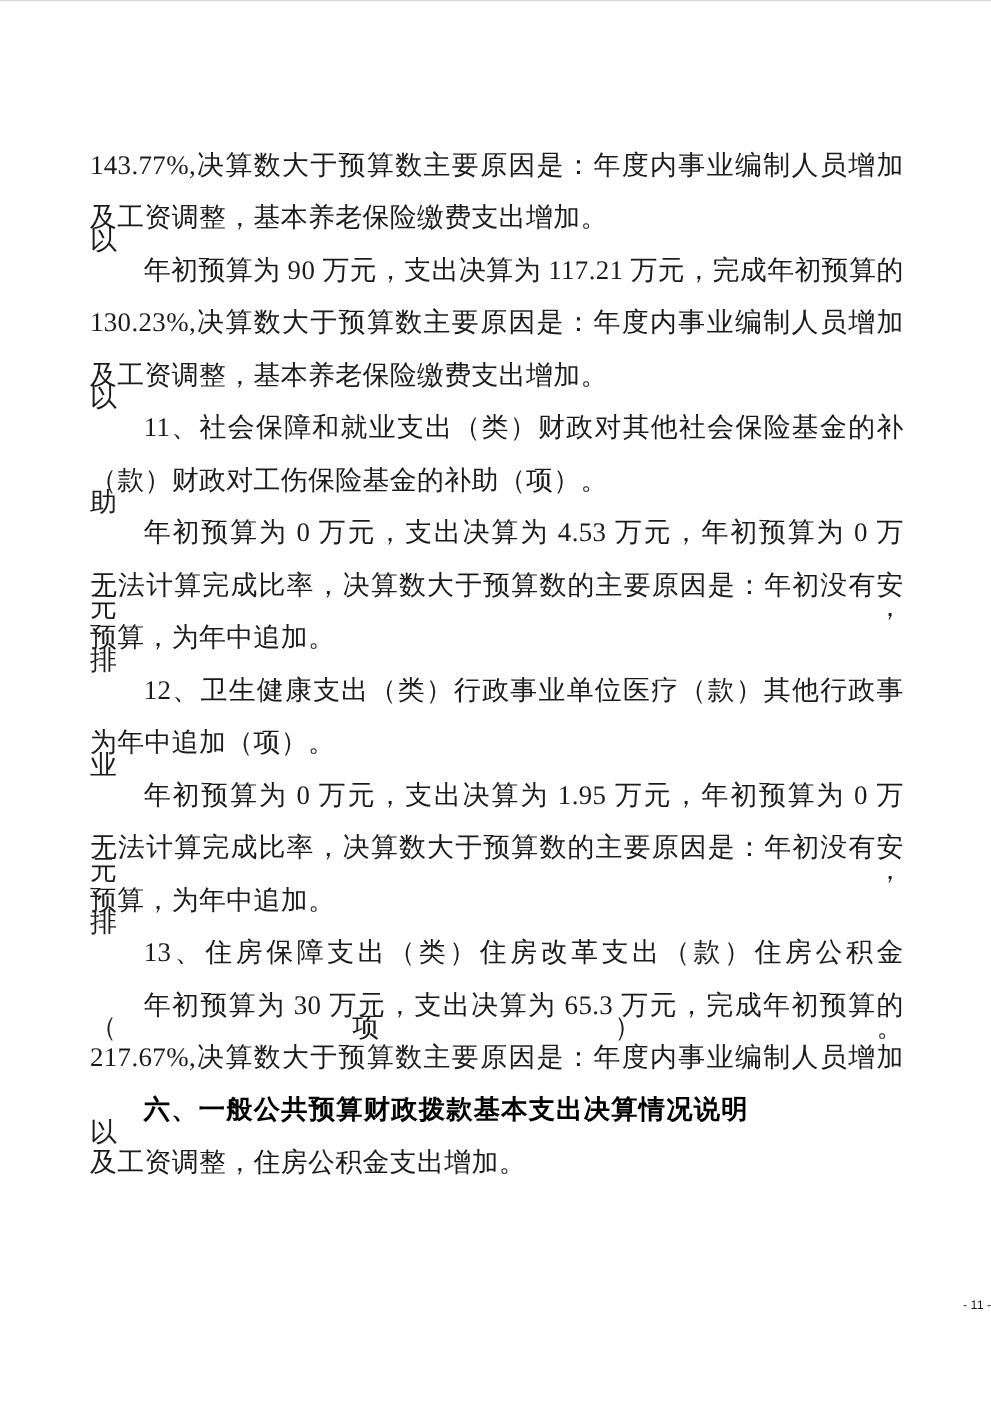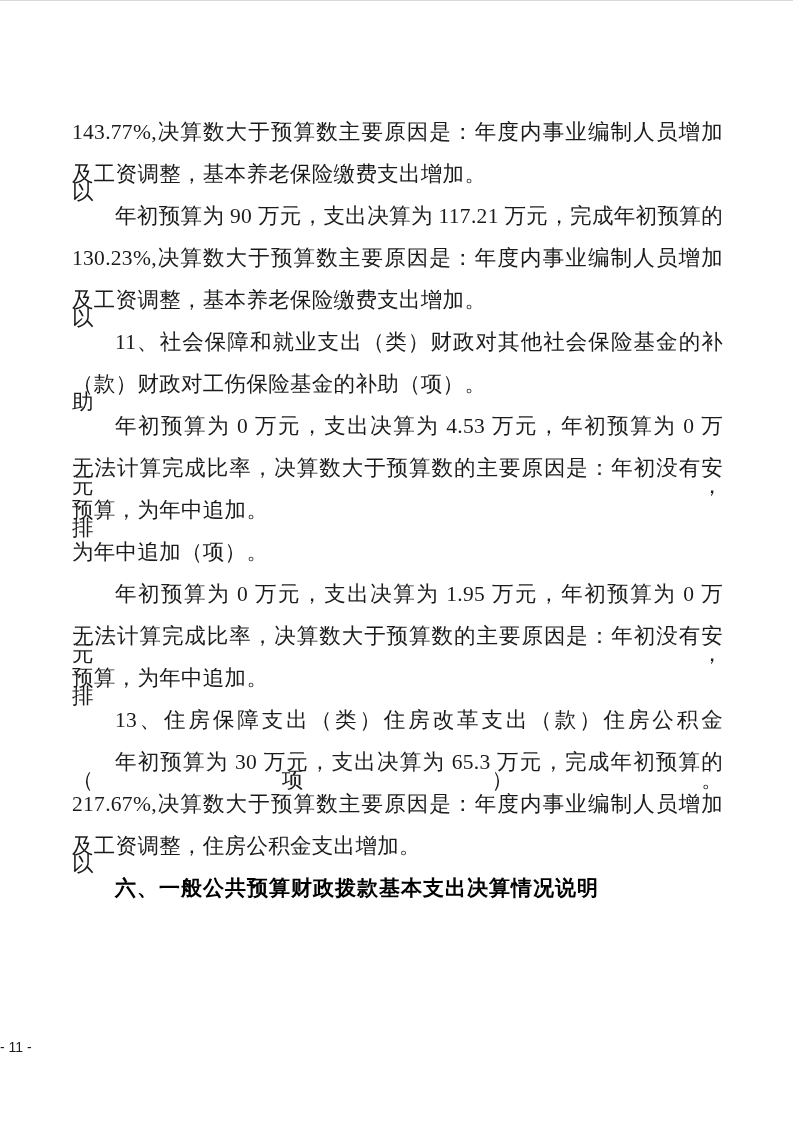--- a/index.html
+++ b/index.html
@@ -42,45 +42,46 @@
     color: #000000;
     font-family: "Liberation Sans", "DejaVu Sans", sans-serif;
     font-size: 21px;
     letter-spacing: 1px;
   }
   .footer {
     position: absolute;
     left: 0;
     top: 1038px;
     width: 100%;
-    text-align: left;
-    font-size: 14px;
+    text-align: right;
+    font-size: 10px;
     color: #1b1b1b;
     font-family: "Liberation Sans", "DejaVu Sans", sans-serif;
   }
 </style>
 </head>
 <body>
 
 <div class="page">
   <div class="text-block">
       <div class="line just">143.77%,决算数大于预算数主要原因是：年度内事业编制人员增加以</div>
       <div class="line">及工资调整，基本养老保险缴费支出增加。</div>
       <div class="line indent just">年初预算为 90 万元，支出决算为 117.21 万元，完成年初预算的</div>
       <div class="line just">130.23%,决算数大于预算数主要原因是：年度内事业编制人员增加以</div>
       <div class="line">及工资调整，基本养老保险缴费支出增加。</div>
       <div class="line indent just">11、社会保障和就业支出（类）财政对其他社会保险基金的补助</div>
       <div class="line">（款）财政对工伤保险基金的补助（项）。</div>
       <div class="line indent just">年初预算为 0 万元，支出决算为 4.53 万元，年初预算为 0 万元，</div>
       <div class="line just">无法计算完成比率，决算数大于预算数的主要原因是：年初没有安排</div>
       <div class="line">预算，为年中追加。</div>
+      <div class="line indent just">12、卫生健康支出（类）行政事业单位医疗（款）其他行政事业</div>
       <div class="line">为年中追加（项）。</div>
       <div class="line indent just">年初预算为 0 万元，支出决算为 1.95 万元，年初预算为 0 万元，</div>
       <div class="line just">无法计算完成比率，决算数大于预算数的主要原因是：年初没有安排</div>
       <div class="line">预算，为年中追加。</div>
       <div class="line indent just">13、住房保障支出（类）住房改革支出（款）住房公积金（项）。</div>
       <div class="line indent just">年初预算为 30 万元，支出决算为 65.3 万元，完成年初预算的</div>
       <div class="line just">217.67%,决算数大于预算数主要原因是：年度内事业编制人员增加以</div>
+      <div class="line indent heading">六、一般公共预算财政拨款基本支出决算情况说明</div>
       <div class="line">及工资调整，住房公积金支出增加。</div>
-      <div class="line indent heading">六、一般公共预算财政拨款基本支出决算情况说明</div>
     </div>
   <div class="footer">- 11 -</div>
 </div>
 
 </body></html>

